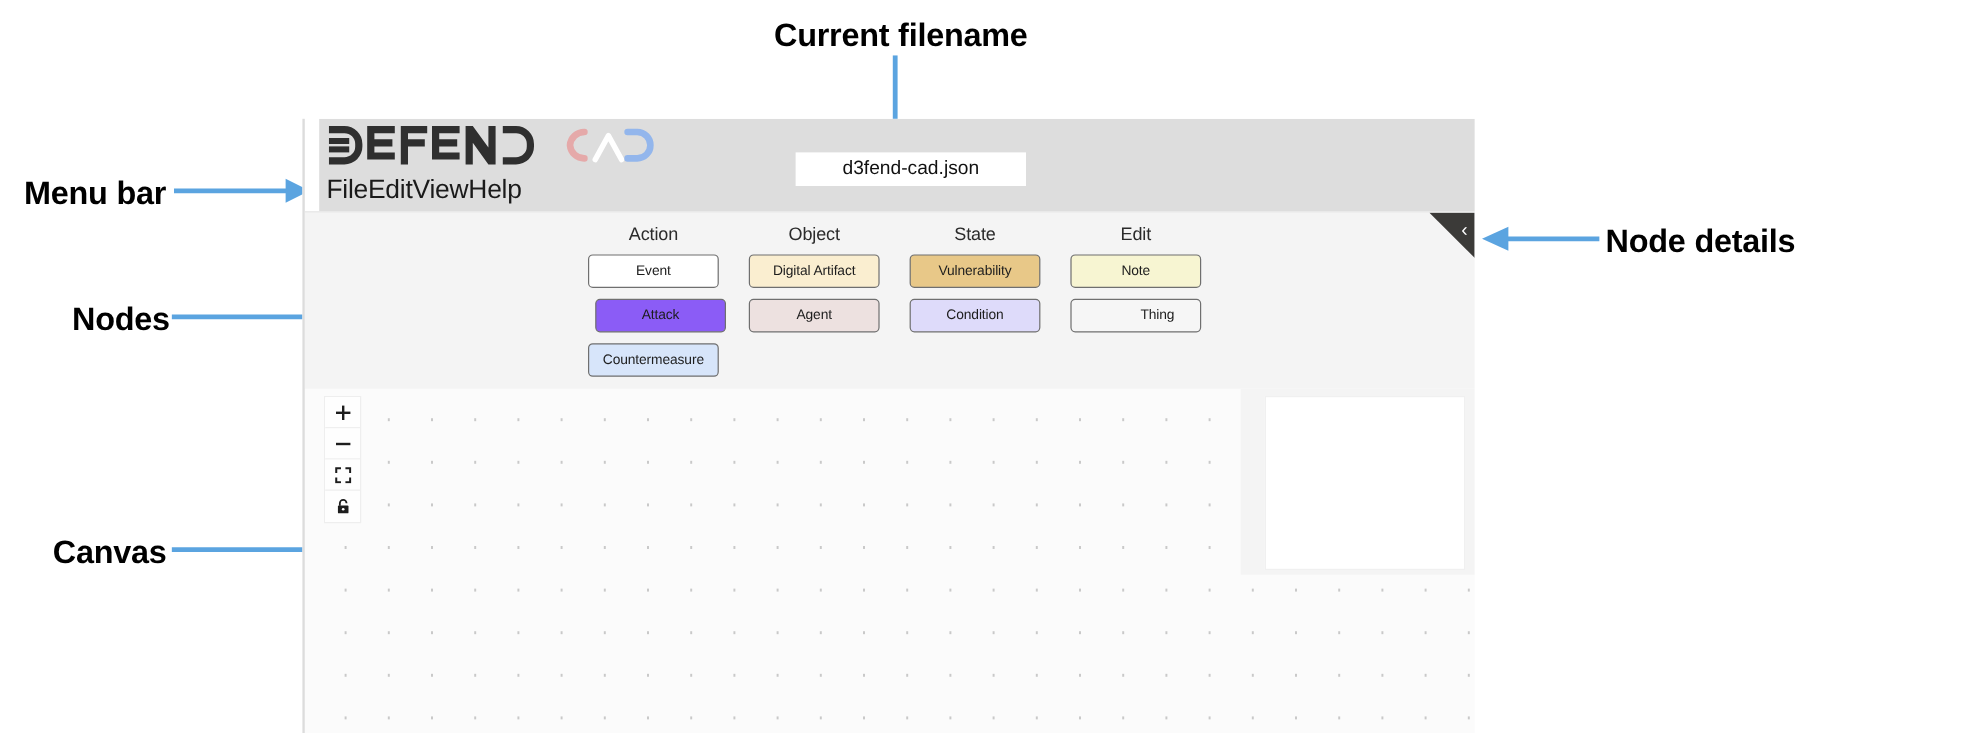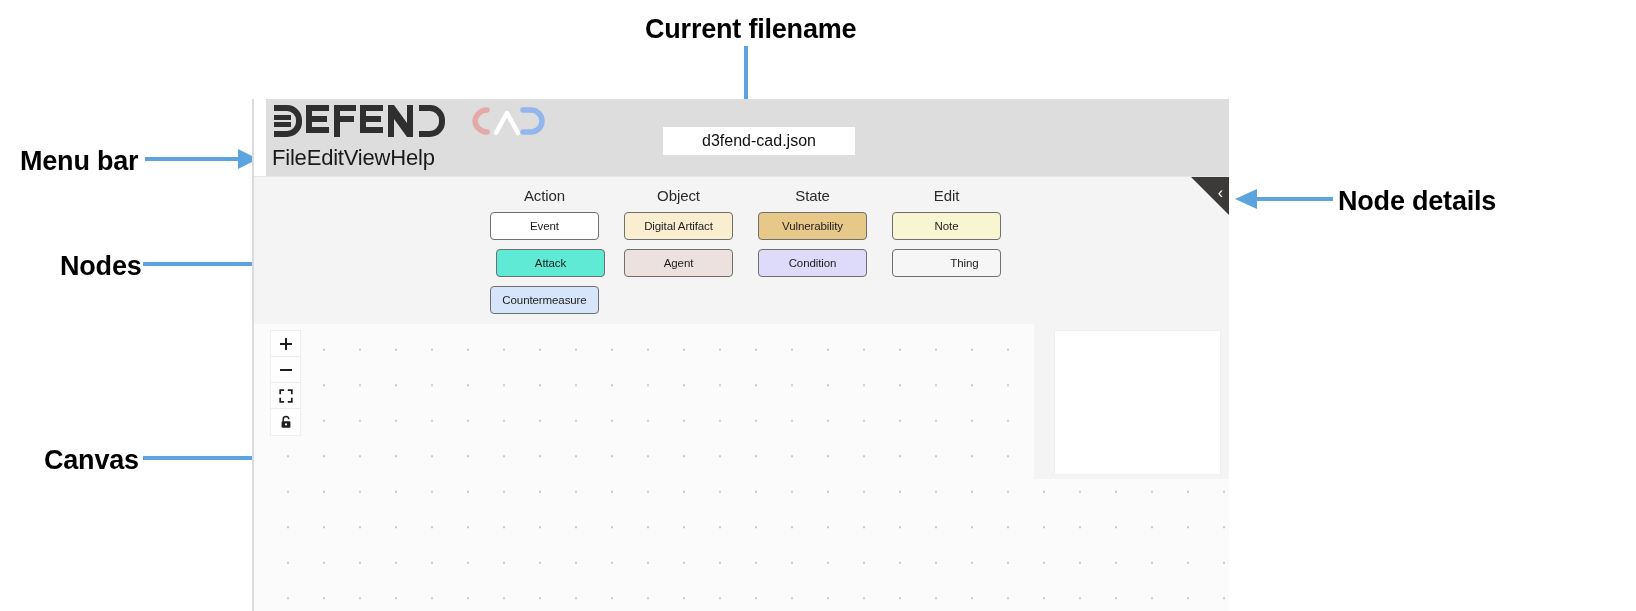--- a/index.html
+++ b/index.html
@@ -294,21 +294,21 @@
     <div id="node-details-tab">
       <div class="tri"></div>
       <div class="chev">‹</div>
     </div>
 
     <div id="palette-columns">
 
       <div class="palette-col">
         <div class="col-title">Action</div>
         <div class="node-btn" style="background:#ffffff;">Event</div>
-        <div class="node-btn" style="background:#5eead4;margin-left:12px;">Attack</div>
+        <div class="node-btn" style="background:#8b5cf6;margin-left:12px;">Attack</div>
         <div class="node-btn" style="background:#d7e5fa;">Countermeasure</div>
       </div>
 
       <div class="palette-col">
         <div class="col-title">Object</div>
         <div class="node-btn" style="background:#faeed0;">Digital Artifact</div>
         <div class="node-btn" style="background:#ede1e0;">Agent</div>
       </div>
 
       <div class="palette-col">

